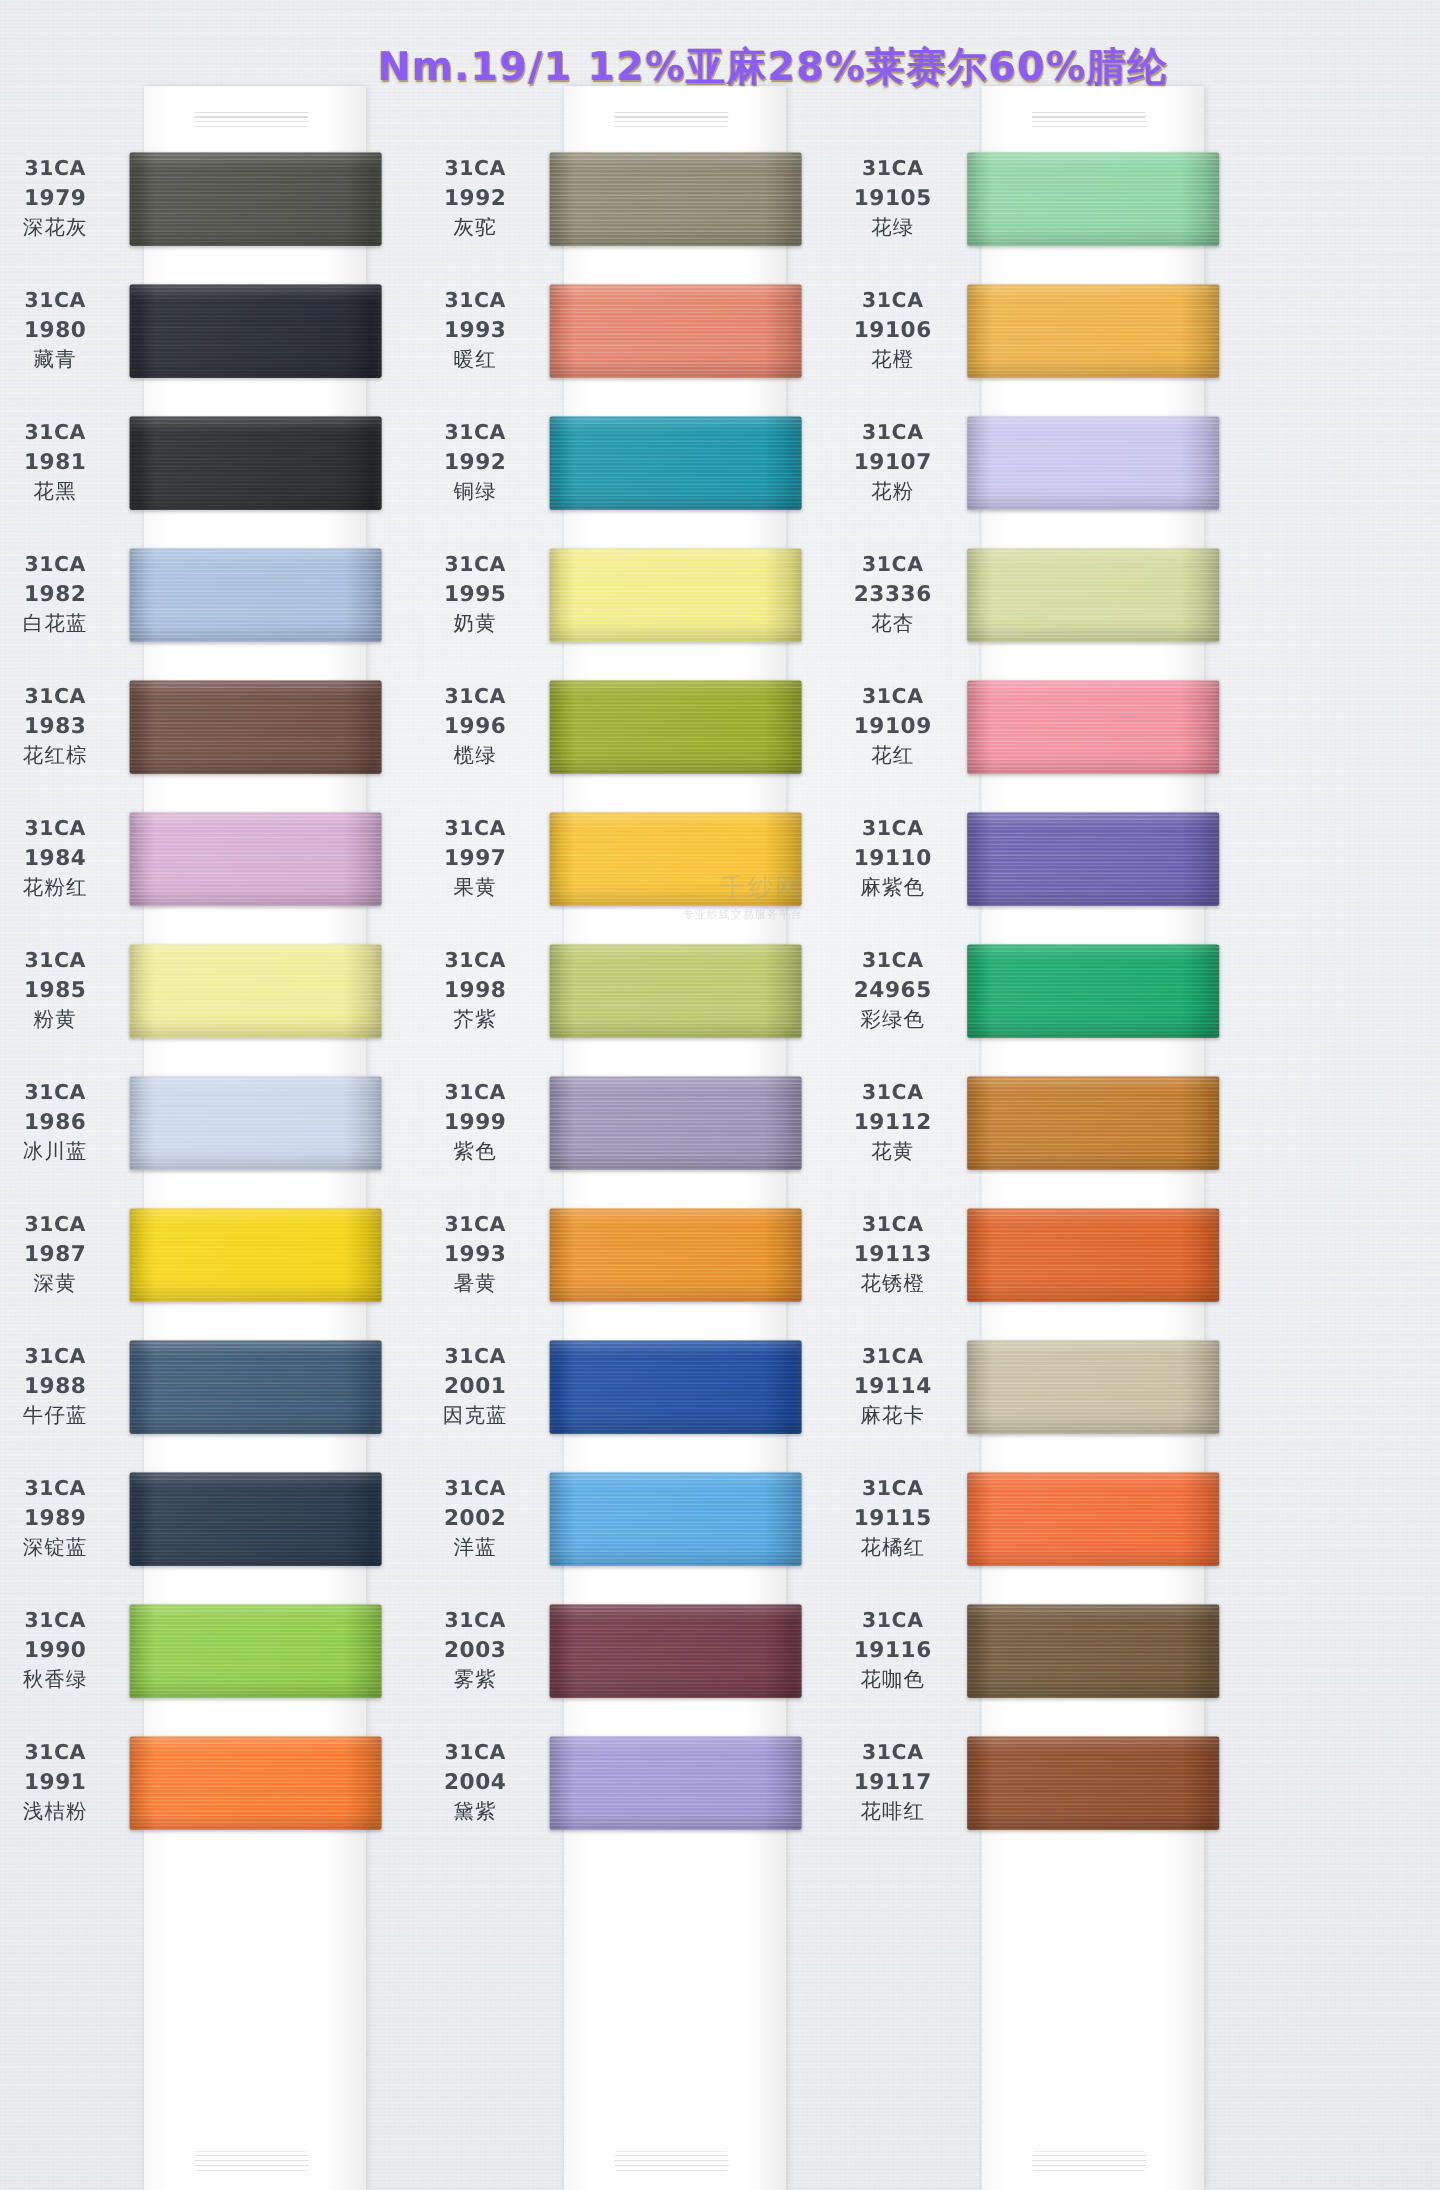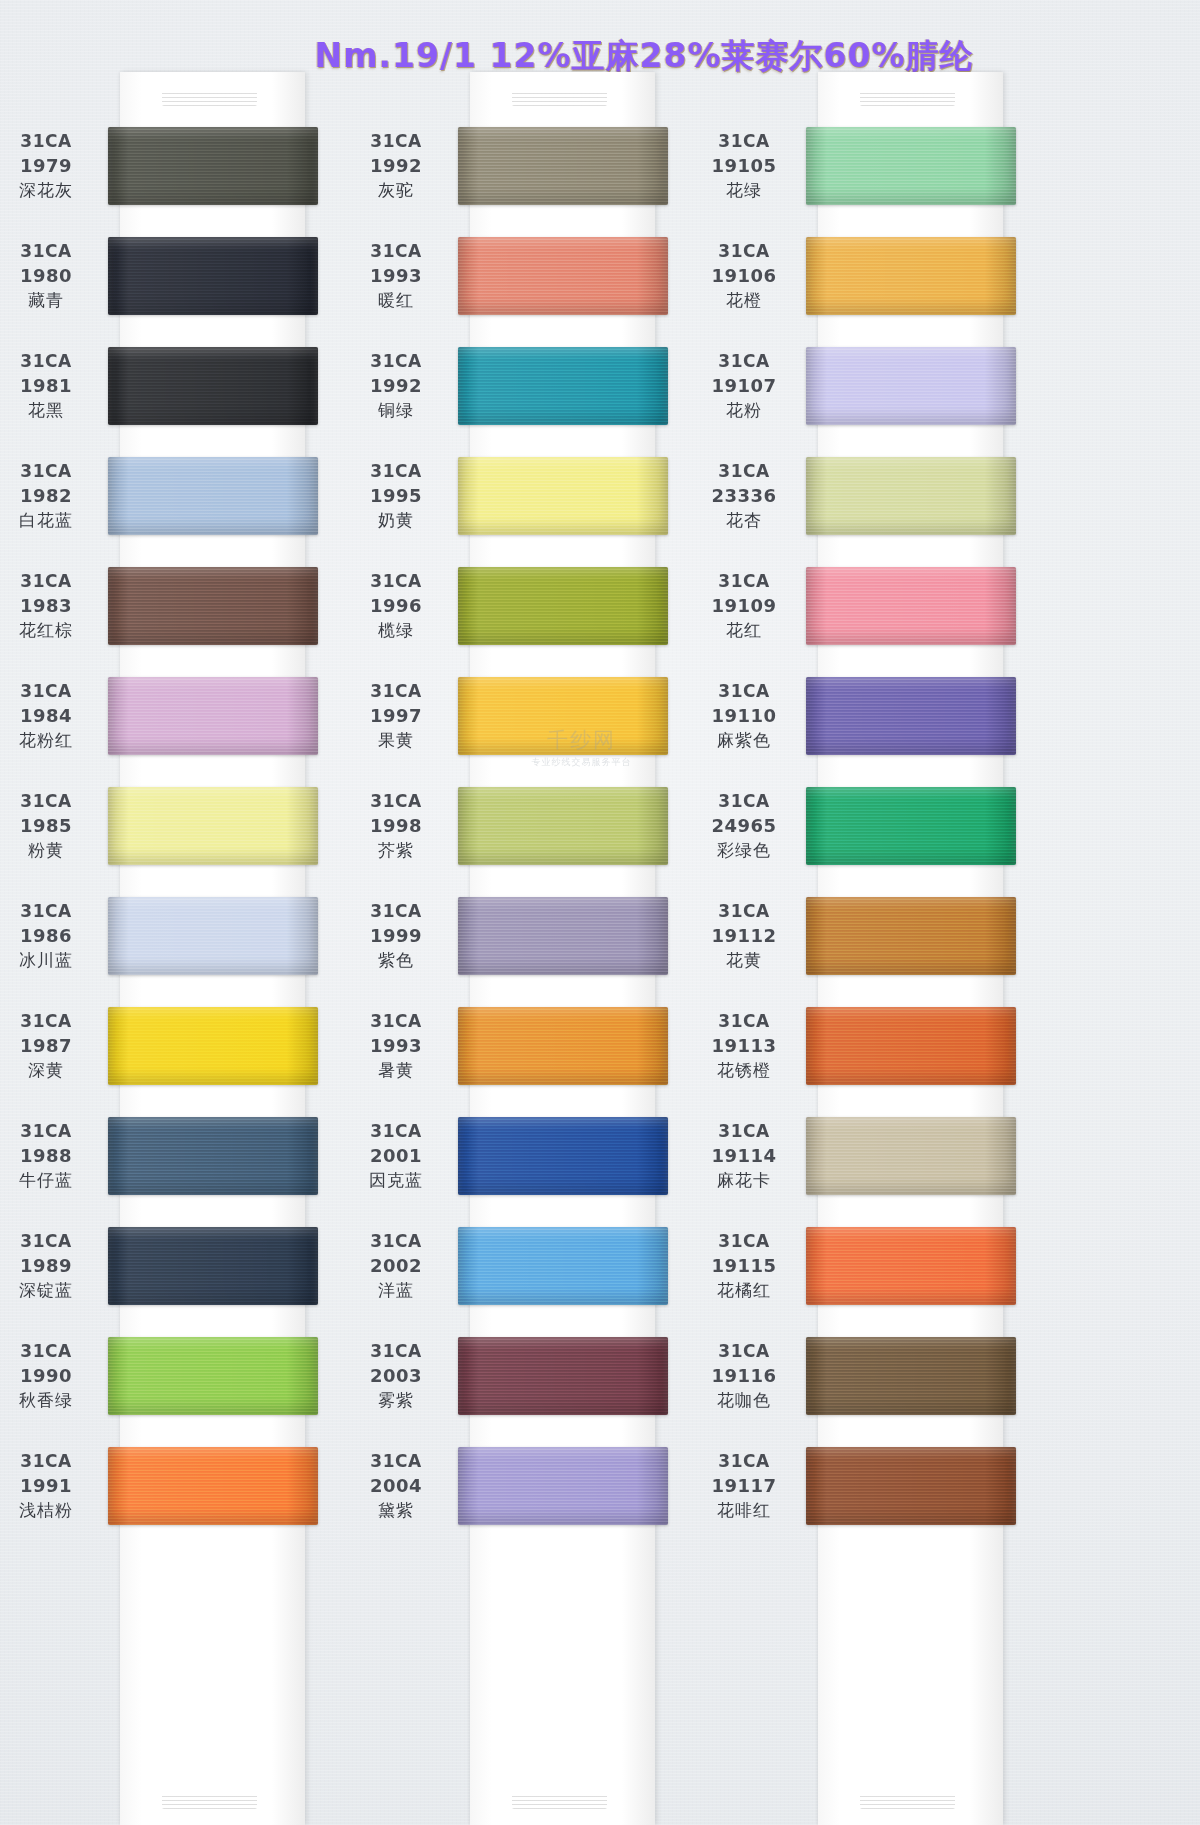--- a/index.html
+++ b/index.html
@@ -151,21 +151,21 @@
     color: #3a3d44;
     letter-spacing: 1px;
   }
 
   
   #watermark {
     position: absolute;
     left: 494px;
     top: 726px;
     width: 175px;
-    text-align: center;
+    text-align: right;
     color: rgba(150,158,168,.30);
     font-family: Liberation Sans, sans-serif;
     pointer-events: none;
   }
   #watermark .wm-main { font-size: 21px; letter-spacing: 2px; }
   #watermark .wm-sub { font-size: 9px; letter-spacing: 1px; margin-top: 2px; }
 </style>
 </head>
 <body>
 

